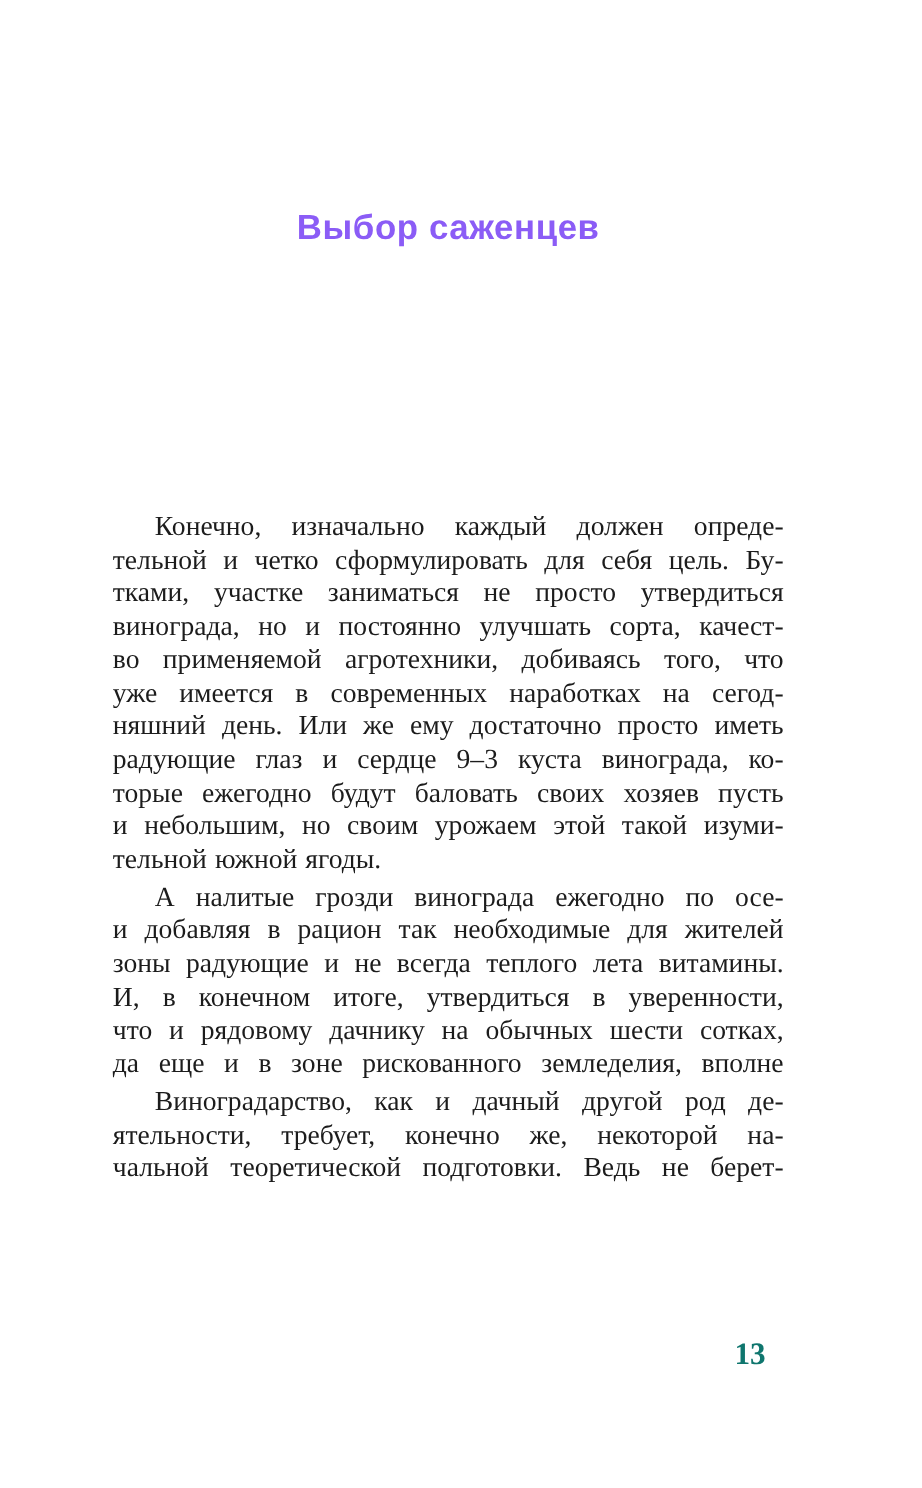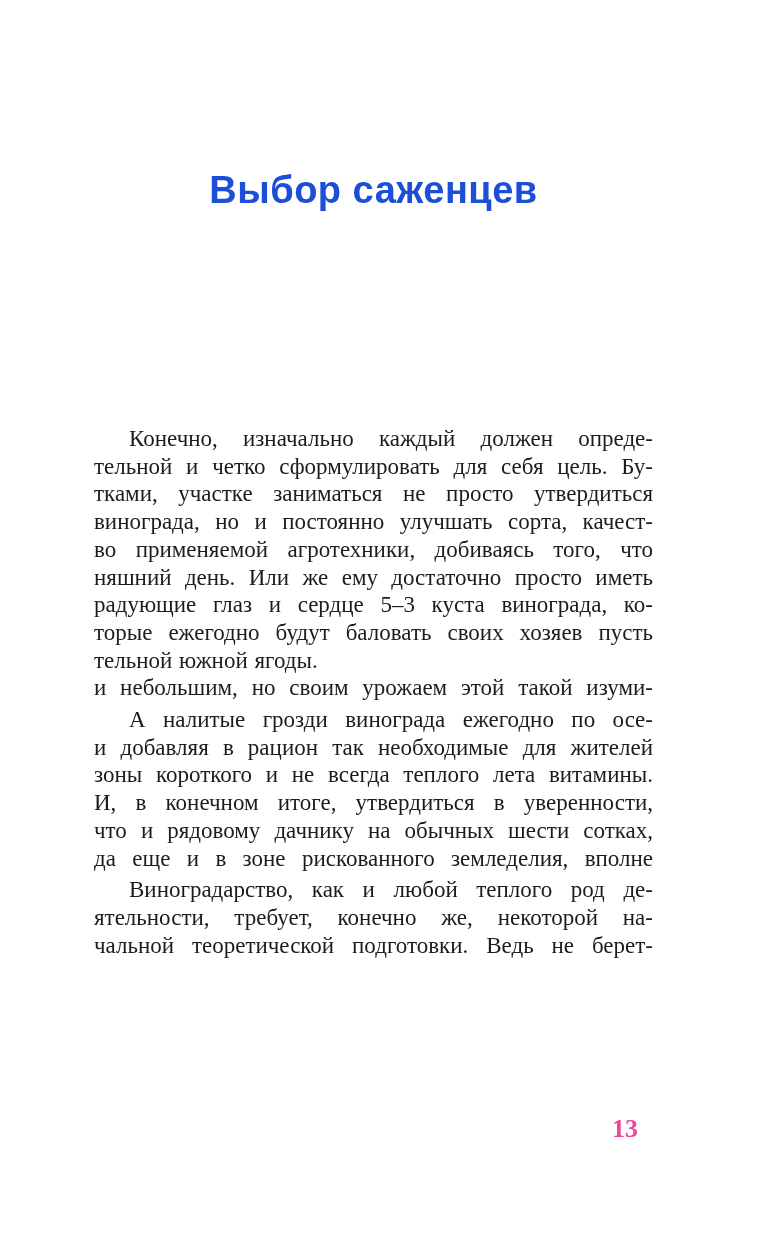--- a/index.html
+++ b/index.html
@@ -18,24 +18,24 @@
   }
   .chapter-title {
     position: absolute;
     top: 168px;
     left: 90px;
     width: 567px;
     margin: 0;
     text-align: center;
     font-family: "Liberation Sans", sans-serif;
     font-weight: 600;
-    font-size: 38px;
+    font-size: 29px;
     line-height: 44px;
     letter-spacing: 0.5px;
-    color: #1d4ed8;
+    color: #8b5cf6;
   }
   .body-text {
     position: absolute;
     top: 421px;
     left: 90px;
     width: 567px;
   }
   .paragraph {
     margin: 4px;
     padding: 0;
@@ -61,53 +61,54 @@
     width: 567px;
     box-sizing: border-box;
     padding-right: 19px;
     text-align: right;
   }
   .page-number {
     font-family: "Liberation Serif", serif;
     font-weight: 700;
     font-size: 26px;
     line-height: 34px;
-    color: #ec4899;
+    color: #0f766e;
   }
 </style>
 </head>
 <body>
 
 <div class="page">
 
   <h1 class="chapter-title">Выбор саженцев</h1>
 
   <div class="body-text" id="body-text">
       <div class="paragraph">
         <div class="text-line indent">Конечно, изначально каждый должен опреде-</div>
         <div class="text-line">тельной и четко сформулировать для себя цель. Бу-</div>
         <div class="text-line">тками, участке заниматься не просто утвердиться</div>
         <div class="text-line">винограда, но и постоянно улучшать сорта, качест-</div>
         <div class="text-line">во применяемой агротехники, добиваясь того, что</div>
+        <div class="text-line">уже имеется в современных наработках на сегод-</div>
         <div class="text-line">няшний день. Или же ему достаточно просто иметь</div>
-        <div class="text-line">радующие глаз и сердце 5–3 куста винограда, ко-</div>
+        <div class="text-line">радующие глаз и сердце 9–3 куста винограда, ко-</div>
         <div class="text-line">торые ежегодно будут баловать своих хозяев пусть</div>
+        <div class="text-line">и небольшим, но своим урожаем этой такой изуми-</div>
         <div class="text-line para-end">тельной южной ягоды.</div>
-        <div class="text-line">и небольшим, но своим урожаем этой такой изуми-</div>
       </div>
       <div class="paragraph">
         <div class="text-line indent">А налитые грозди винограда ежегодно по осе-</div>
         <div class="text-line">и добавляя в рацион так необходимые для жителей</div>
-        <div class="text-line">зоны короткого и не всегда теплого лета витамины.</div>
+        <div class="text-line">зоны радующие и не всегда теплого лета витамины.</div>
         <div class="text-line">И, в конечном итоге, утвердиться в уверенности,</div>
         <div class="text-line">что и рядовому дачнику на обычных шести сотках,</div>
         <div class="text-line">да еще и в зоне рискованного земледелия, вполне</div>
       </div>
       <div class="paragraph">
-        <div class="text-line indent">Виноградарство, как и любой теплого род де-</div>
+        <div class="text-line indent">Виноградарство, как и дачный другой род де-</div>
         <div class="text-line">ятельности, требует, конечно же, некоторой на-</div>
         <div class="text-line">чальной теоретической подготовки. Ведь не берет-</div>
       </div>
     </div>
 
   <div class="page-footer">
     <span class="page-number">13</span>
   </div>
 
 </div>

